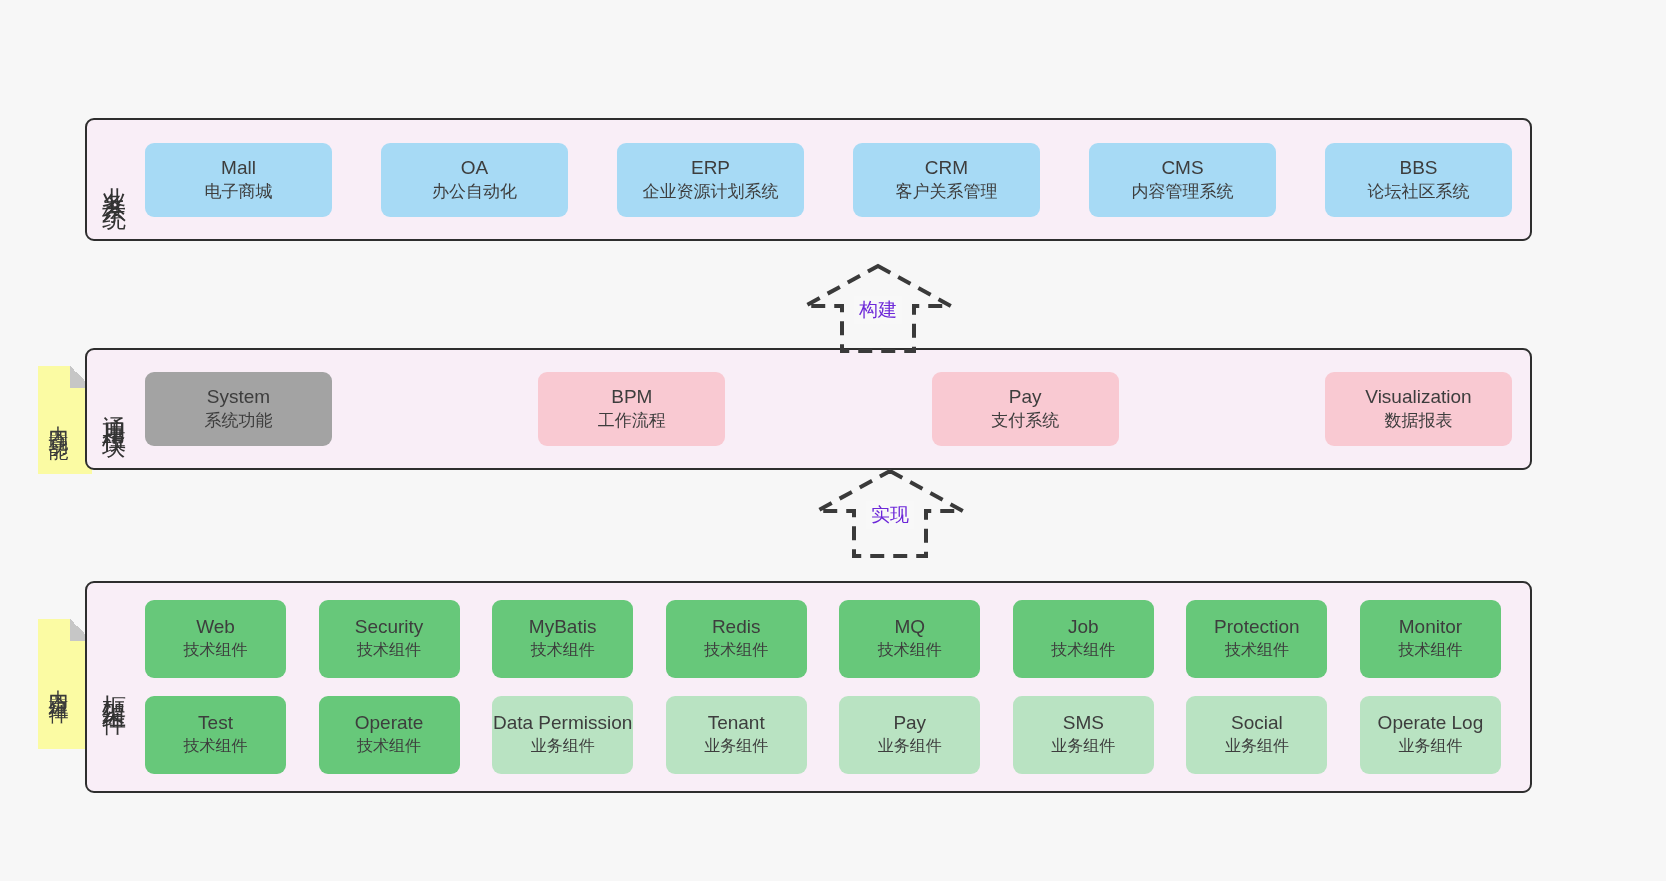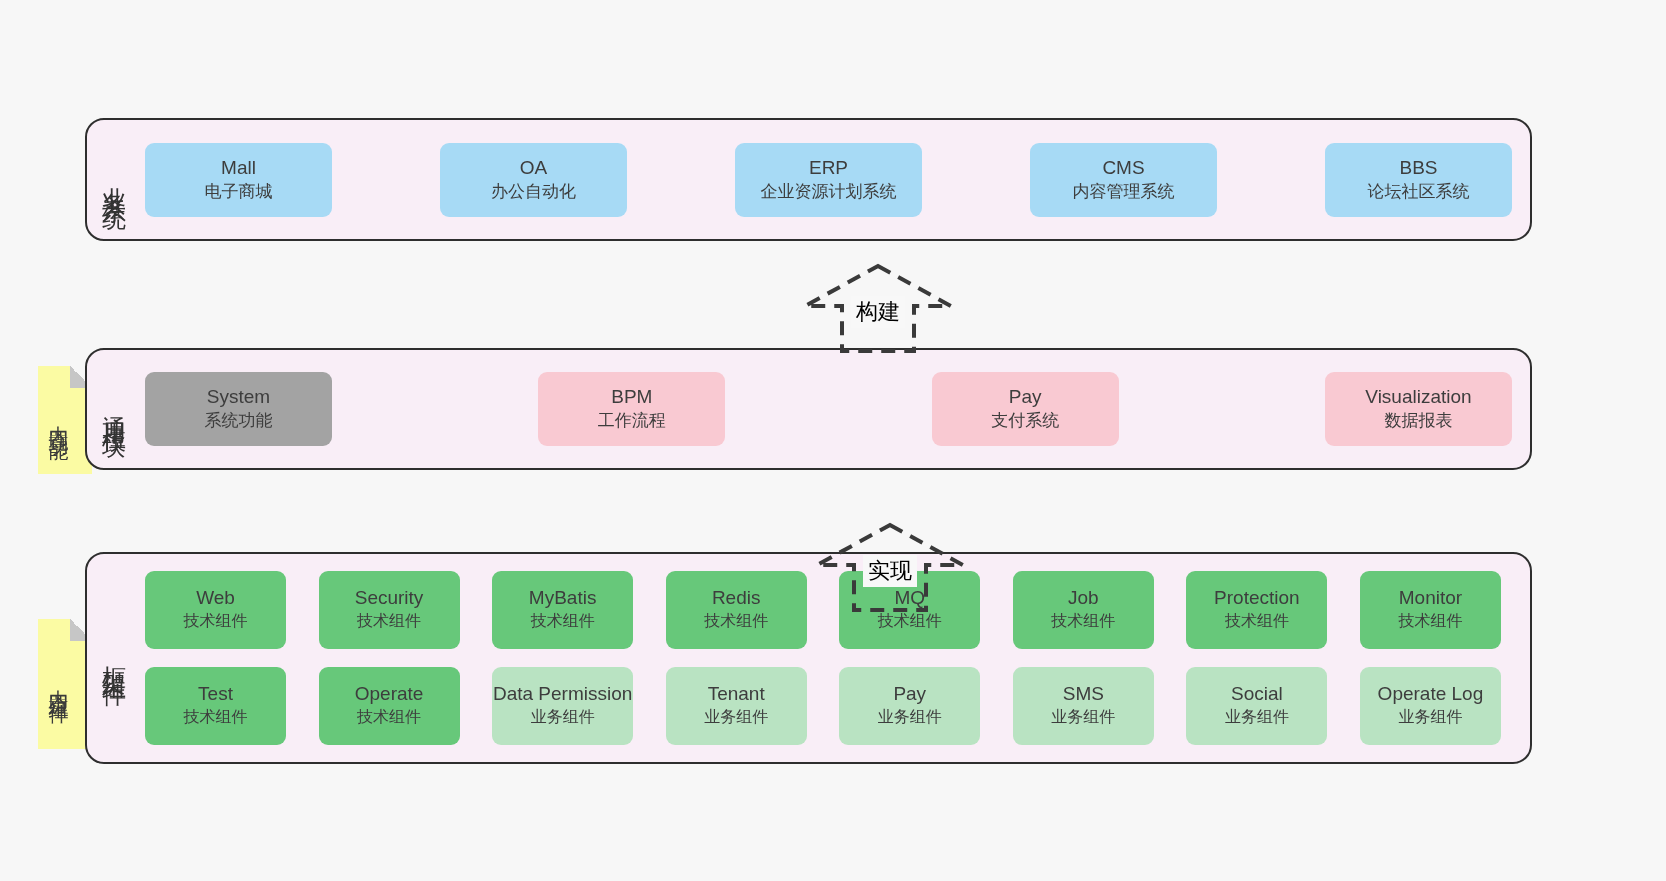--- a/index.html
+++ b/index.html
@@ -5,26 +5,26 @@
   html,body{margin:0;padding:0;}
   body{
     width:1666px;height:881px;position:relative;overflow:hidden;
     background:#f7f7f7;
     font-family:"Liberation Sans","DejaVu Sans",sans-serif;
     color:#3d3d3d;
   }
   
   .panel{
     position:absolute;left:85px;width:1447px;box-sizing:border-box;
-    background:#f9eef7;border:2px solid #2e2e2e;border-radius:19px;
+    background:#f9eef7;border:2px solid #2e2e2e;border-radius:9px;
     z-index:2;
   }
   #panel-business{top:118px;height:123px;}
   #panel-modules{top:348px;height:122px;}
-  #panel-components{top:552px;height:212px;}
+  #panel-components{top:581px;height:212px;}
   .v-label{
     position:absolute;left:15px;top:50%;transform:translateY(-50%);
     writing-mode:vertical-lr;text-orientation:upright;
     font-size:24px;letter-spacing:6px;line-height:1;color:#333;
     white-space:nowrap;
   }
   
   .row-lg{
     position:absolute;left:58px;right:18px;top:0;bottom:0;
     display:flex;align-items:center;justify-content:space-between;
@@ -61,30 +61,30 @@
   }
   .note .txt{
     position:absolute;left:11px;top:50%;transform:translateY(-50%);
     writing-mode:vertical-lr;text-orientation:upright;
     font-size:20px;letter-spacing:5px;line-height:1;color:#3a3a3a;
     white-space:nowrap;
   }
   
   .arrow{position:absolute;width:152px;height:90px;z-index:3;}
   #arrow-build{left:802px;top:263px;}
-  #arrow-impl{left:814px;top:522px;}
+  #arrow-impl{left:814px;top:468px;}
   .arrow svg{position:absolute;left:0;top:0;}
   .arrow polygon{
     fill:none;stroke:#3a3a3a;stroke-width:4;
     stroke-dasharray:14 9;stroke-linejoin:miter;
   }
   .arrow .lbl{
     position:absolute;left:50%;top:33px;transform:translateX(-50%);
     background:#f8f8f8;padding:1px 5px;
-    font-size:22px;color:#000000;white-space:nowrap;
+    font-size:19px;color:#6d28d9;white-space:nowrap;
   }
 </style>
 </head>
 <body>
 
 <div class="note" id="note-features">
   <div class="fold"></div>
   <div class="txt">内置功能</div>
 </div>
 <div class="note" id="note-comps">
@@ -99,20 +99,24 @@
       <div class="en">Mall</div>
       <div class="cn">电子商城</div>
     </div>
     <div class="box box-lg c-blue">
       <div class="en">OA</div>
       <div class="cn">办公自动化</div>
     </div>
     <div class="box box-lg c-blue">
       <div class="en">ERP</div>
       <div class="cn">企业资源计划系统</div>
+    </div>
+    <div class="box box-lg c-blue">
+      <div class="en">CRM</div>
+      <div class="cn">客户关系管理</div>
     </div>
     <div class="box box-lg c-blue">
       <div class="en">CMS</div>
       <div class="cn">内容管理系统</div>
     </div>
     <div class="box box-lg c-blue">
       <div class="en">BBS</div>
       <div class="cn">论坛社区系统</div>
     </div>
   </div>

